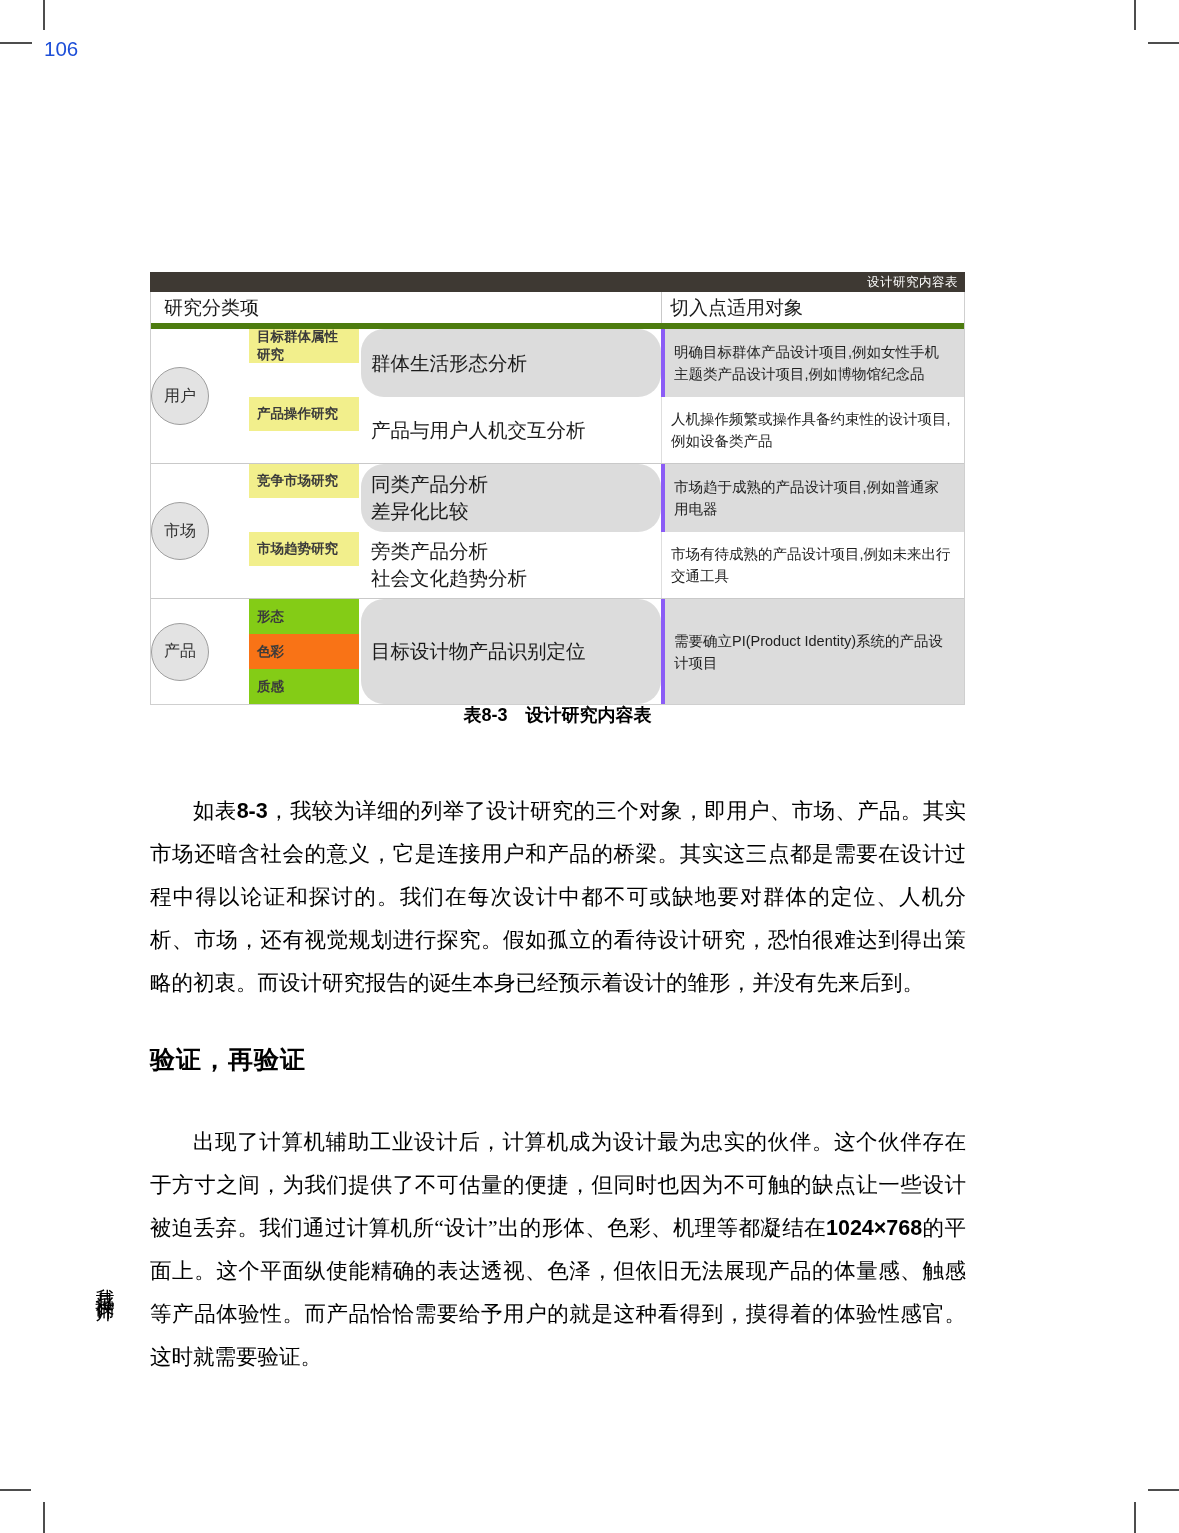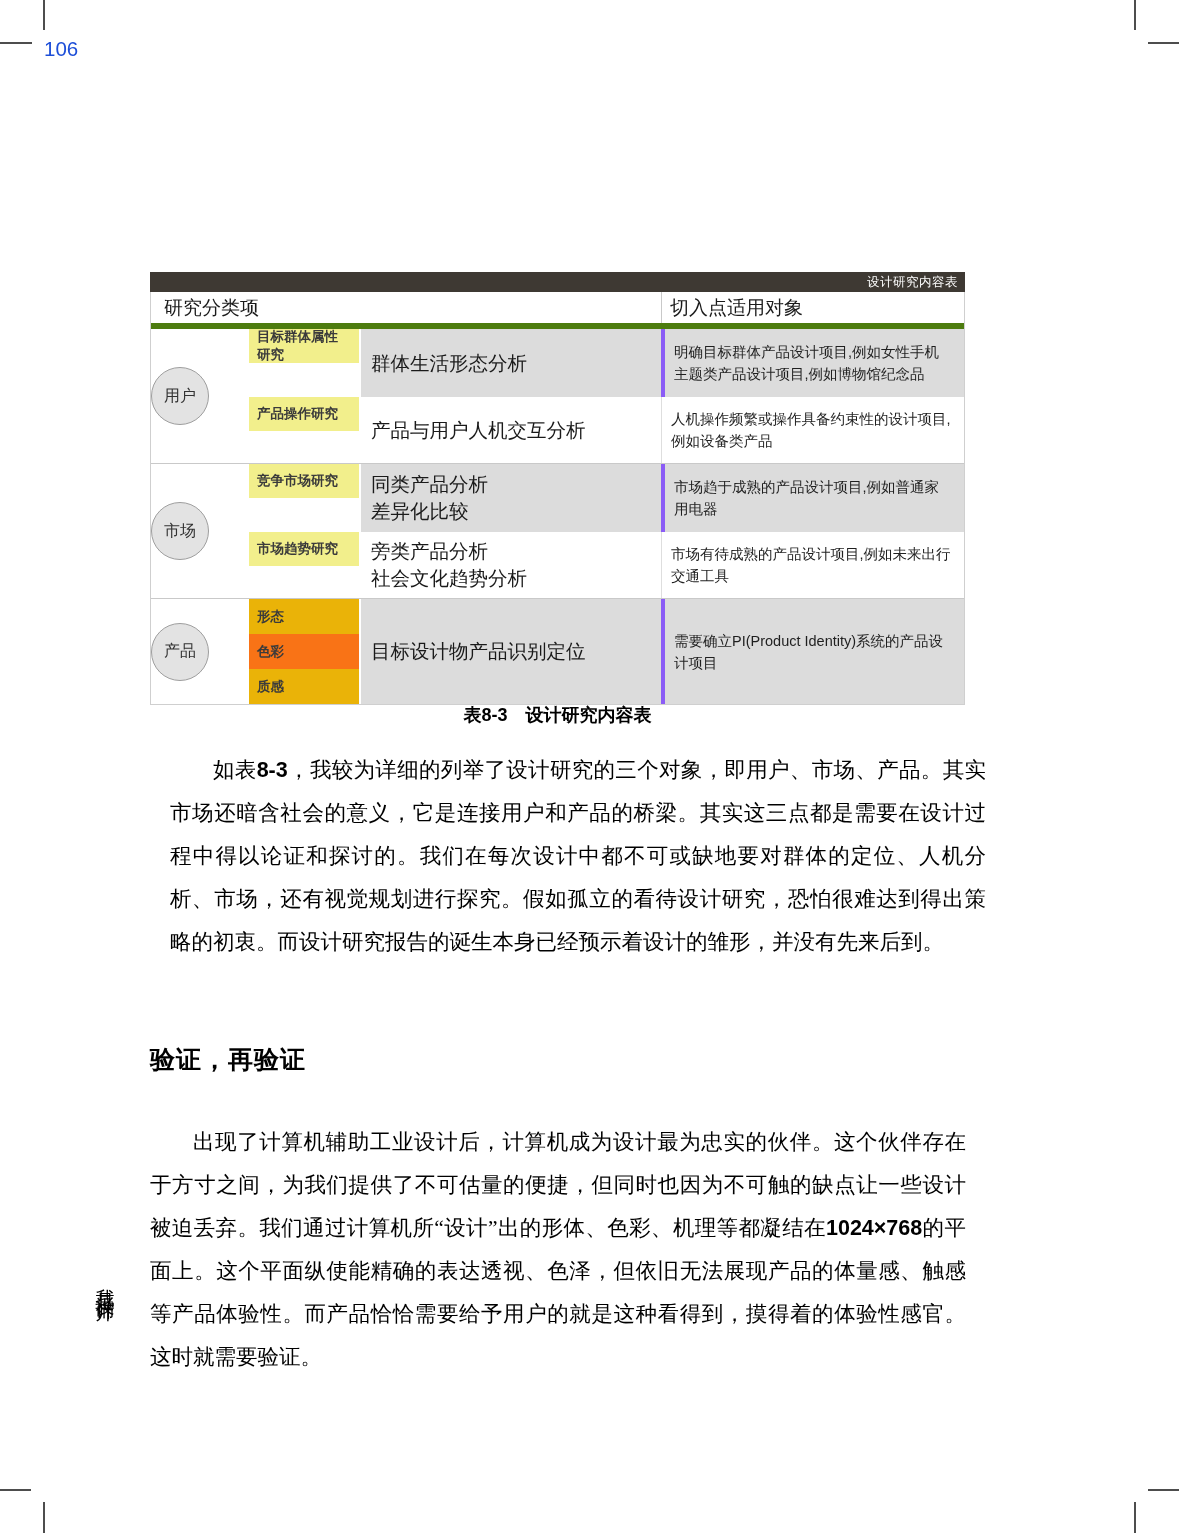--- a/index.html
+++ b/index.html
@@ -38,36 +38,36 @@
           display:flex;align-items:center;justify-content:center;font-size:16px;color:#333;box-sizing:border-box;}
   .t-sub{flex:1;display:flex;flex-direction:column;}
   .t-row{display:flex;height:68px;}
   .t-row.r2{height:66px;}
   .t-c2{width:112px;flex:none;box-sizing:border-box;border-right:2px solid #fff;background:#fff;}
   .t-label{height:34px;background:#f2ef8c;display:flex;align-items:center;padding:2px 8px;
            font-size:13.5px;color:#3b3b3b;font-weight:600;box-sizing:border-box;}
   .t-stack{width:112px;flex:none;box-sizing:border-box;border-right:2px solid #fff;display:flex;flex-direction:column;}
   .t-label3{height:35px;display:flex;align-items:center;padding:0 8px;font-size:13.5px;
             color:#3b3b3b;font-weight:600;background:#f97316;box-sizing:border-box;}
-  .t-label3.chip-yellow{background:#eab308;}
+  .t-label3.chip-yellow{background:#84cc16;}
   .t-c3{width:300px;flex:none;box-sizing:border-box;display:flex;flex-direction:column;justify-content:center;
-        padding-left:10px;font-size:19.5px;color:#1a1a1a;line-height:27px;background:#fff;}
+        padding-left:10px;font-size:19.5px;color:#1a1a1a;line-height:27px;background:#fff;border-radius:23px;}
   .t-c4{flex:1;box-sizing:border-box;display:flex;align-items:center;padding:0 12px 0 9px;
         font-size:14.5px;line-height:22px;color:#1f1f1f;background:#fff;border-left:1px solid #dedede;}
   .shade .t-c3,.shade .t-c4,.t-group.shade .t-c3,.t-group.shade .t-c4{background:#dcdcdc;}
   .shade .t-c4,.t-group.shade .t-c4{border-left:4px solid #8b5cf6;}
 
   .caption{position:absolute;left:150px;top:703px;width:815px;text-align:center;
            font-weight:700;font-size:18px;color:#000;}
 
   
   .bodyp{position:absolute;left:150px;width:816px;margin:0;
          font-family:"Liberation Serif","DejaVu Serif",serif;
          font-size:21.5px;line-height:43px;color:#000;text-align:justify;text-indent:43px;}
-  .p1{top:749px;margin-left:20px;}
+  .p1{top:790px;}
   .p2{top:1121px;}
   .bodyp b.num{font-family:"Liberation Sans","DejaVu Sans",sans-serif;font-weight:700;}
   .sect{position:absolute;left:148px;top:1041px;margin:2px;font-size:25px;font-weight:700;color:#000;
         letter-spacing:1px;}
 </style>
 </head>
 <body>
 
 <div class="page">
 

